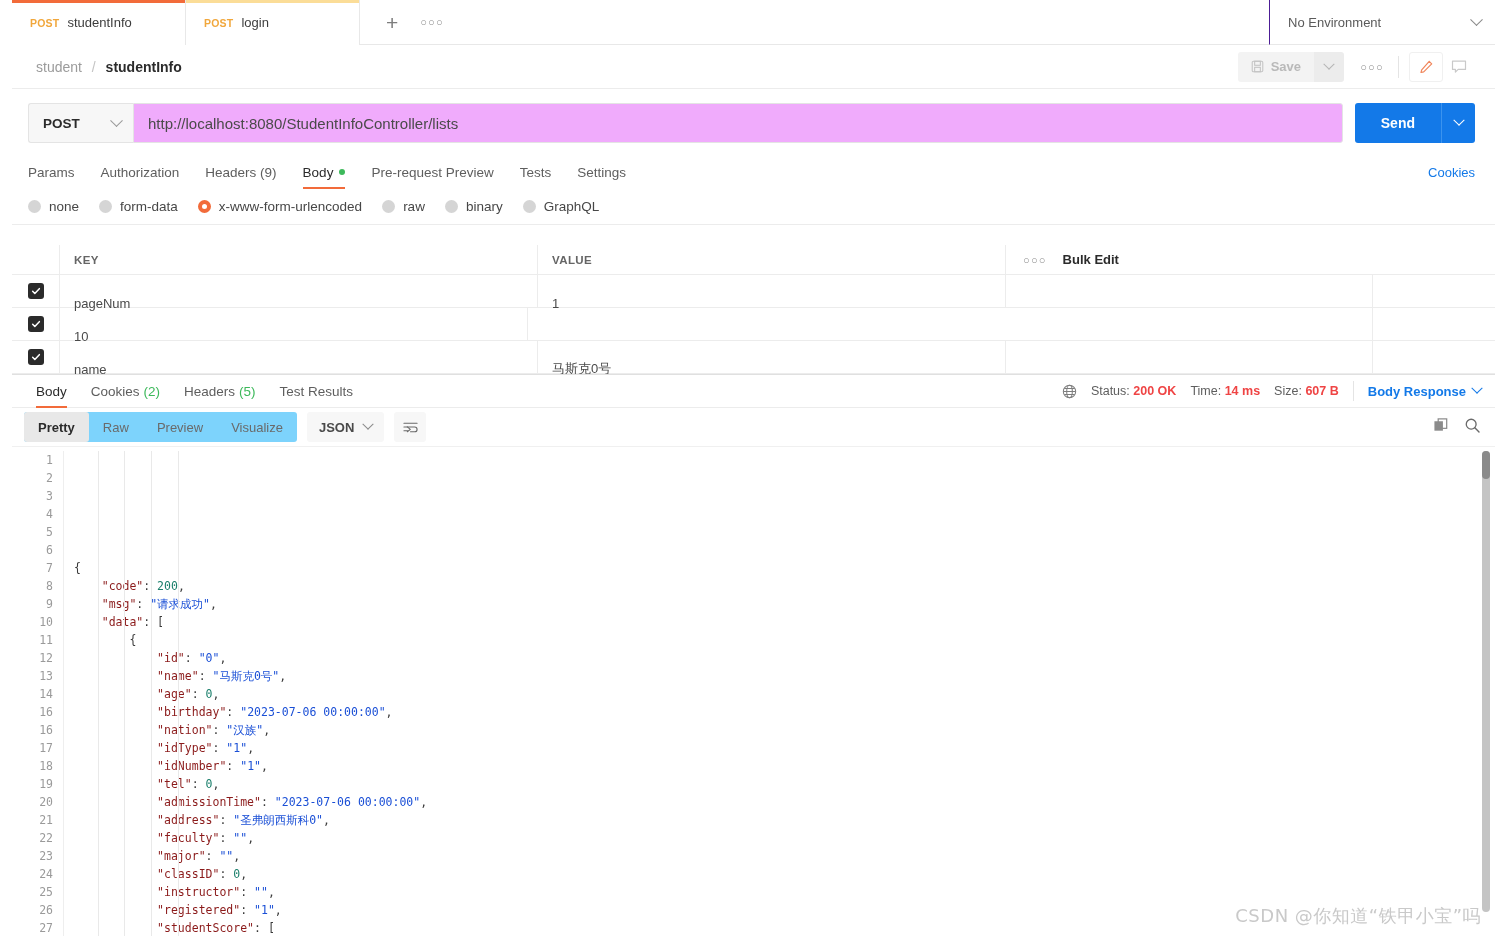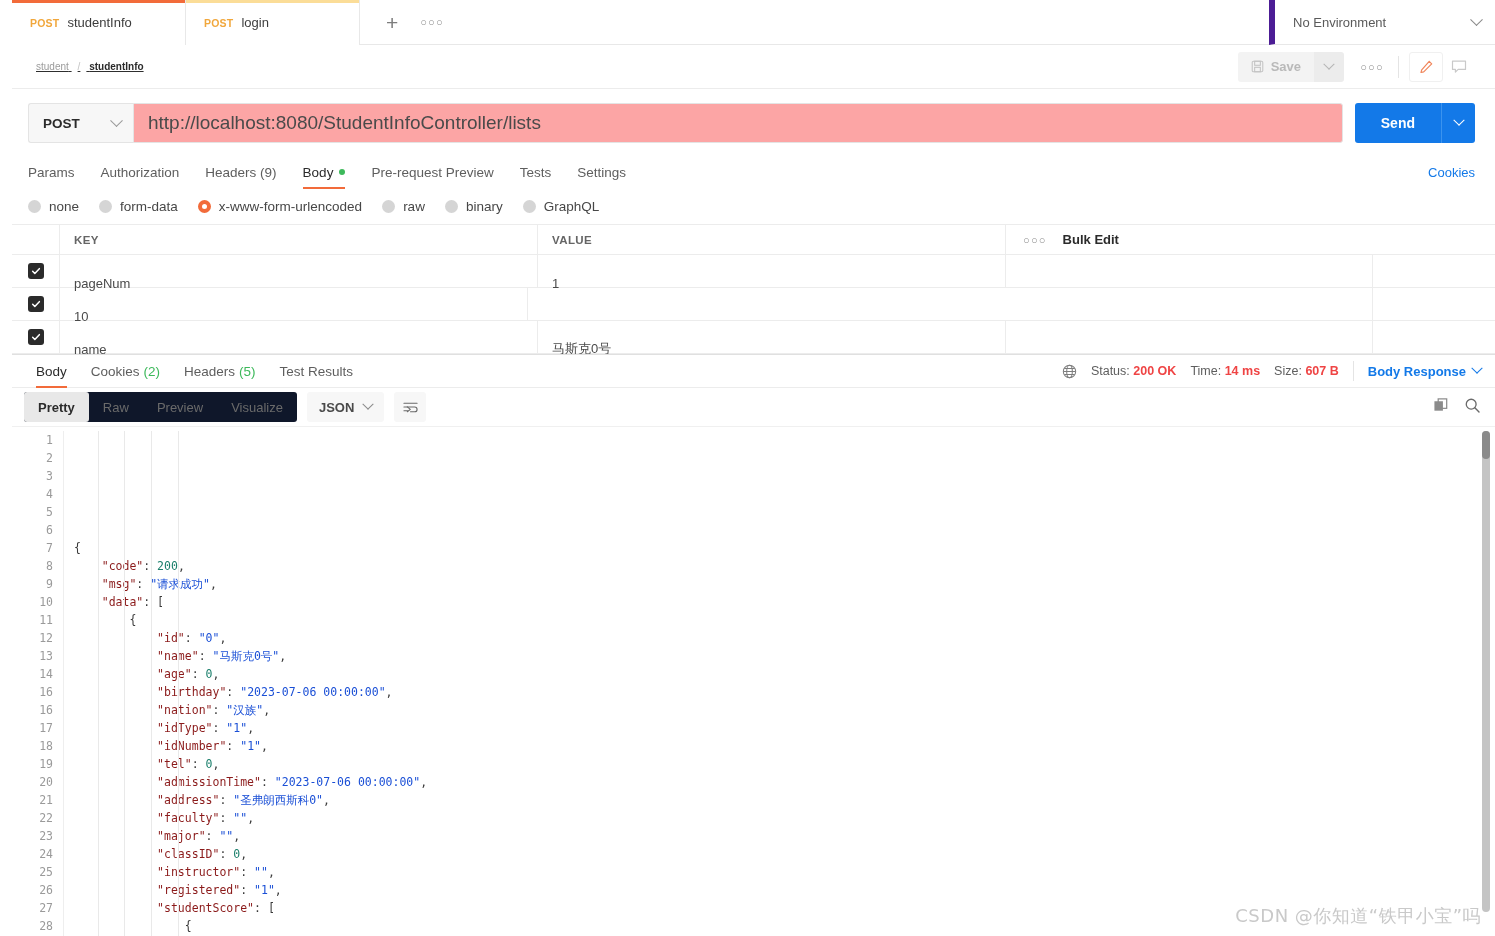--- a/index.html
+++ b/index.html
@@ -31,32 +31,32 @@
   .tab .method { font-size: 10.5px; font-weight: 700; color: #f1a73c; letter-spacing: .2px; }
   .tab .tname { font-size: 13px; color: #3c3c3c; }
   .tabadd { display: flex; align-items: center; gap: 4px; padding: 0 10px 0 16px; border-bottom: 1px solid #e8e8e8; }
   .tabadd .plus {
     font-size: 21px; color: #7d7d7d; line-height: 1; padding: 0 10px; cursor: pointer; font-weight: 300;
   }
   .dots { color: #8c8c8c; font-size: 11px; letter-spacing: 1.2px; cursor: pointer; padding: 0 8px; }
   .tabfill { flex: 1; border-bottom: 1px solid #e8e8e8; }
   .envsel {
     width: 226px; flex: 0 0 226px; display: flex; align-items: center; justify-content: space-between;
-    padding: 0 14px 0 18px; border-left: 6px solid #4c1d95; border-bottom: 1px solid #e8e8e8;
+    padding: 0 14px 0 18px; border-left: 1px solid #4c1d95; border-bottom: 1px solid #e8e8e8;
     color: #5a5a5a; font-size: 13px; cursor: pointer;
   }
   .chev { width: 9px; height: 9px; border-right: 1.4px solid #8a8a8a; border-bottom: 1.4px solid #8a8a8a;
           transform: rotate(45deg) translate(-2px,-2px); display: inline-block; }
 
   
   .crumbrow {
     height: 44px; display: flex; align-items: center; justify-content: space-between;
     padding: 0 20px 0 24px; border-bottom: 1px solid #ececec; flex: 0 0 44px;
   }
-  .crumb { font-size: 10px; text-decoration: underline; }
+  .crumb { font-size: 14px; }
   .crumb .c1 { color: #9b9b9b; }
   .crumb .sep { color: #c4c4c4; margin: 0 6px; }
   .crumb .c2 { color: #2b2b2b; font-weight: 700; }
   .crumbtools { display: flex; align-items: center; gap: 0; }
   .savebtn {
     display: flex; align-items: center; gap: 7px; height: 30px; padding: 0 13px;
     background: #f3f3f3; border-radius: 3px 0 0 3px; color: #b9b9b9; font-size: 13px; font-weight: 600;
     cursor: default;
   }
   .savecaret {
@@ -74,22 +74,22 @@
   
   .urlrow { display: flex; align-items: center; padding: 14px 20px 12px 16px; gap: 12px; flex: 0 0 auto; }
   .methodsel {
     width: 105px; height: 40px; flex: 0 0 105px; display: flex; align-items: center; justify-content: space-between;
     padding: 0 12px 0 14px; border: 1px solid #e4e4e4; border-right: none; border-radius: 3px 0 0 3px;
     background: #f7f7f7; font-size: 13.5px; color: #2b2b2b; font-weight: 600; cursor: pointer;
   }
   .methodsel .chev { border-color: #9a9a9a; }
   .urlbox {
     flex: 1; height: 40px; display: flex; align-items: center; padding: 0 14px;
-    border: 1px solid #e4e4e4; border-radius: 0 3px 3px 0; background: #fca5a5;
-    font-size: 19px; color: #4a4a4a; margin-left: -12px;
+    border: 1px solid #e4e4e4; border-radius: 0 3px 3px 0; background: #f0abfc;
+    font-size: 15px; color: #4a4a4a; margin-left: -12px;
   }
   .sendwrap { display: flex; flex: 0 0 auto; }
   .sendbtn {
     height: 40px; padding: 0 26px; background: #1379e8; color: #fff; font-weight: 700; font-size: 14px;
     display: flex; align-items: center; border-radius: 3px 0 0 3px; cursor: pointer;
   }
   .sendcaret {
     width: 34px; height: 40px; background: #1379e8; border-left: 1px solid #3b93ee;
     border-radius: 0 3px 3px 0; display: flex; align-items: center; justify-content: center; cursor: pointer;
   }
@@ -108,21 +108,21 @@
 
   
   .bodytypes { display: flex; align-items: center; gap: 20px; padding: 10px 16px 10px 16px; flex: 0 0 auto; }
   .bt { display: flex; align-items: center; gap: 8px; font-size: 13.5px; color: #474747; cursor: pointer; }
   .radio { width: 13px; height: 13px; border-radius: 50%; background: #d5d5d5; display: inline-block; }
   .bt.sel .radio { background: #fff; border: 4px solid #f26b3a; width: 13px; height: 13px; }
 
   
   .kvtable { border-top: 1px solid #ececec; flex: 0 0 auto; }
   .kvhead, .kvrow { display: flex; align-items: stretch; border-bottom: 1px solid #ececec; }
-  .kvhead { height: 30px; }
+  .kvhead { height: 30px; margin-top: 20px; }
   .kvrow { height: 33px; }
   .c-check { width: 48px; flex: 0 0 48px; display: flex; align-items: center; justify-content: center;
              border-right: 1px solid #ececec; }
   .c-key { width: 478px; flex: 0 0 478px; display: flex; align-items: center; padding-left: 14px;
            border-right: 1px solid #ececec; }
   .c-val { width: 468px; flex: 0 0 468px; display: flex; align-items: center; padding-left: 14px;
            border-right: 1px solid #ececec; }
   .c-desc { flex: 1; display: flex; align-items: center; padding-left: 14px; border-right: 1px solid #ececec; }
   .c-tools { width: 122px; flex: 0 0 122px; display: flex; align-items: center; justify-content: center; gap: 8px; }
   .kvhead .hl { font-size: 11.5px; font-weight: 700; color: #656565; letter-spacing: .4px; }
@@ -143,21 +143,21 @@
   .rsb.active::after { content: ""; position: absolute; left: 12px; right: 12px; bottom: 0; height: 2px; background: #f26b3a; }
   .cnt { color: #3db95b; margin-left: 4px; }
   .respmeta { margin-left: auto; display: flex; align-items: center; gap: 14px; font-size: 12.5px; color: #5e5e5e; }
   .respmeta .g { color: #ef4444; font-weight: 600; }
   .saveresp { color: #1379e8; font-weight: 700; font-size: 13px; display: flex; align-items: center; gap: 7px; cursor: pointer; }
   .saveresp .chev { border-color: #1379e8; width: 8px; height: 8px; }
   .metadiv { width: 1px; height: 20px; background: #e4e4e4; }
 
   
   .resptools { display: flex; align-items: center; height: 38px; padding: 4px 14px 4px 12px; flex: 0 0 38px; }
-  .seg { display: flex; align-items: center; background: #0f172a; border-radius: 3px; height: 30px; }
+  .seg { display: flex; align-items: center; background: #7dd3fc; border-radius: 3px; height: 30px; }
   .seg .s { padding: 0 14px; height: 30px; display: flex; align-items: center; font-size: 13px; color: #6a6a6a; cursor: pointer; border-radius: 3px; }
   .seg .s.active { background: #e8e8e8; color: #2b2b2b; font-weight: 600; }
   .fmtsel { display: flex; align-items: center; gap: 10px; height: 30px; padding: 0 12px; margin-left: 10px;
             background: #f7f7f7; border-radius: 3px; font-size: 13px; color: #4a4a4a; font-weight: 600; cursor: pointer; }
   .fmtsel .chev { border-color: #8a8a8a; width: 8px; height: 8px; }
   .wrapbtn { width: 32px; height: 30px; margin-left: 10px; background: #f7f7f7; border-radius: 3px;
              display: flex; align-items: center; justify-content: center; cursor: pointer; }
   .rtright { margin-left: auto; display: flex; align-items: center; gap: 14px; }
 
   

